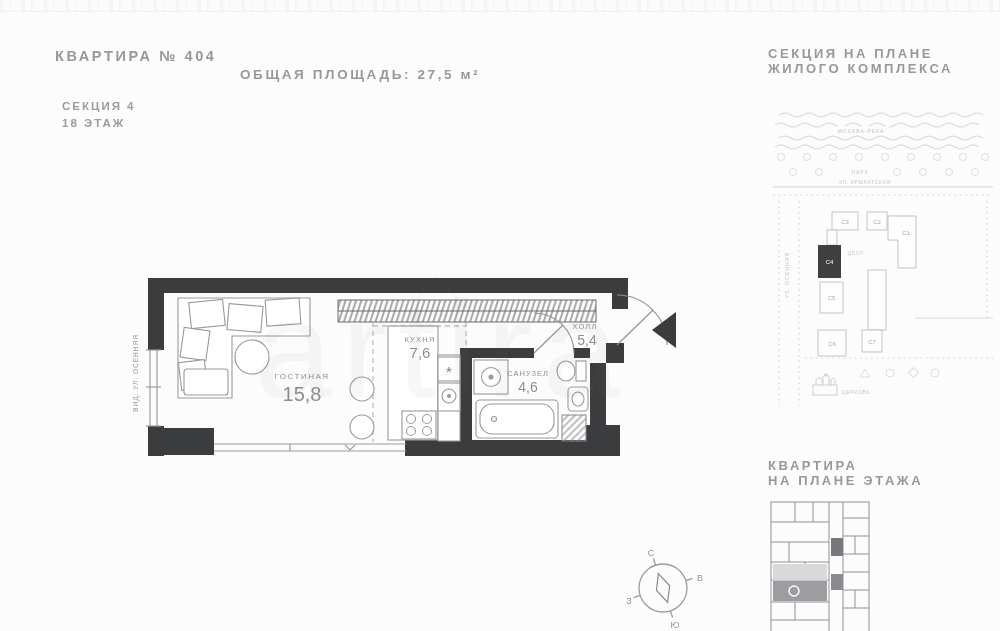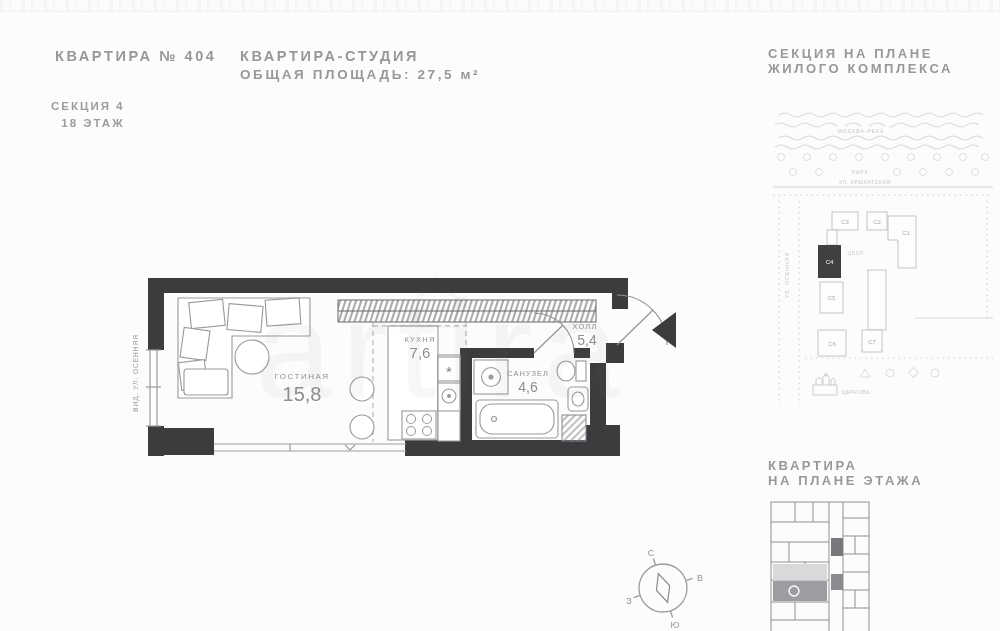--- a/index.html
+++ b/index.html
@@ -24,25 +24,24 @@
 <body>
 
 <div class="canvas">
 
   <div class="top-strip"></div>
 
   <div class="wm">artira</div>
   <div class="wm2">⌂</div>
 
   <div class="hd" style="left:55px;top:48px;">КВАРТИРА № 404</div>
-  <div class="hd2" style="left:51px;top:98px;text-align:right;">
+  <div class="hd2" style="left:62px;top:98px;">
     <div>СЕКЦИЯ 4</div>
     <div>18 ЭТАЖ</div>
   </div>
-  <div class="hd" style="left:240px;top:48px;">КВАРТИРА-СТУДИЯ</div>
   <div class="hd" style="left:240px;top:67px;font-size:13.5px;">ОБЩАЯ ПЛОЩАДЬ: 27,5 м²</div>
   <div class="hd" style="left:768px;top:46px;font-size:13px;">
     <div>СЕКЦИЯ НА ПЛАНЕ</div>
     <div>ЖИЛОГО КОМПЛЕКСА</div>
   </div>
   <div class="hd" style="left:768px;top:458px;font-size:13px;">
     <div>КВАРТИРА</div>
     <div>НА ПЛАНЕ ЭТАЖА</div>
   </div>
 

